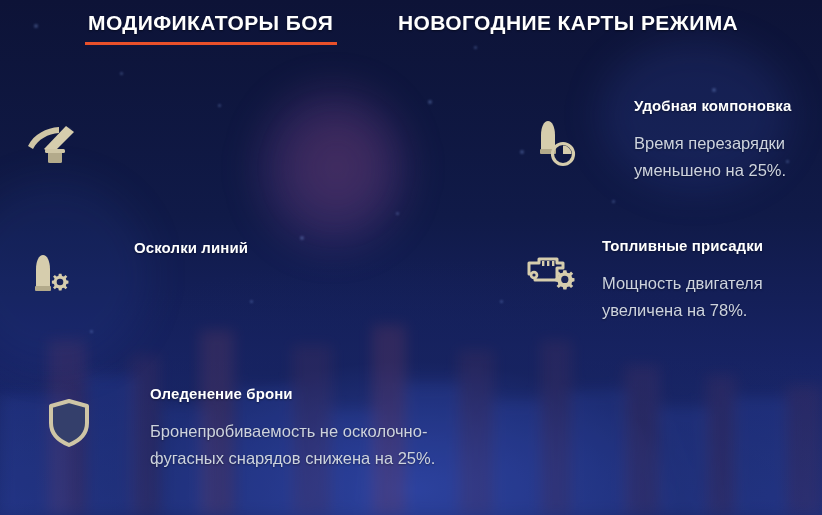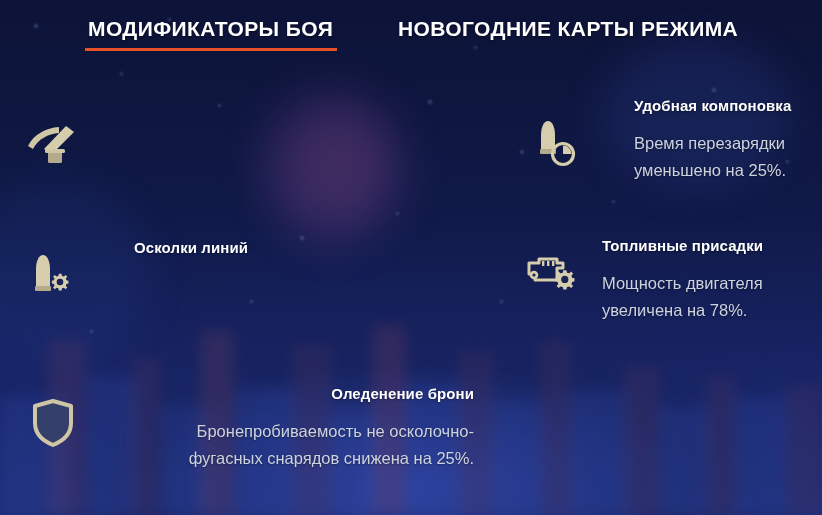--- a/index.html
+++ b/index.html
@@ -57,21 +57,21 @@
   .speck {
     position: absolute;
     border-radius: 50%;
     background: rgba(150,185,255,0.30);
     filter: blur(1.2px);
   }
 
   
   #tabs {
     position: absolute;
-    top: 14px;
+    top: 8px;
     left: 0;
     width: 822px;
     height: 42px;
     z-index: 5;
   }
   .tab {
     position: absolute;
     top: 0;
     color: #ffffff;
     font-size: 21px;
@@ -147,21 +147,21 @@
 
   
   #feat-l0 { position:absolute; left:0;  top:0;   width:500px; }
   #feat-l0 .feature-icon { left: 22px; top: 18px; }
   #feat-l0 .feature-body { margin-left: 134px; width: 360px; }
 
   #feat-l1 { position:absolute; left:0;  top:142px; width:500px; }
   #feat-l1 .feature-icon { left: 22px; top: 8px; }
   #feat-l1 .feature-body { margin-left: 134px; width: 340px; }
 
-  #feat-l2 { position:absolute; left:0;  top:288px; width:500px;text-align:right; }
+  #feat-l2 { position:absolute; left:16px;  top:288px; width:500px; }
   #feat-l2 .feature-icon { left: 22px; top: 8px; }
   #feat-l2 .feature-body { margin-left: 134px; width: 340px; }
 
   
   #feat-r0 { position:absolute; left:0;  top:0;   width:310px; }
   #feat-r0 .feature-icon { left: 14px; top: 16px; }
   #feat-r0 .feature-body { margin-left: 122px; width: 190px; }
 
   #feat-r1 { position:absolute; left:0;  top:140px; width:310px; }
   #feat-r1 .feature-icon { left: 8px; top: 10px; }

